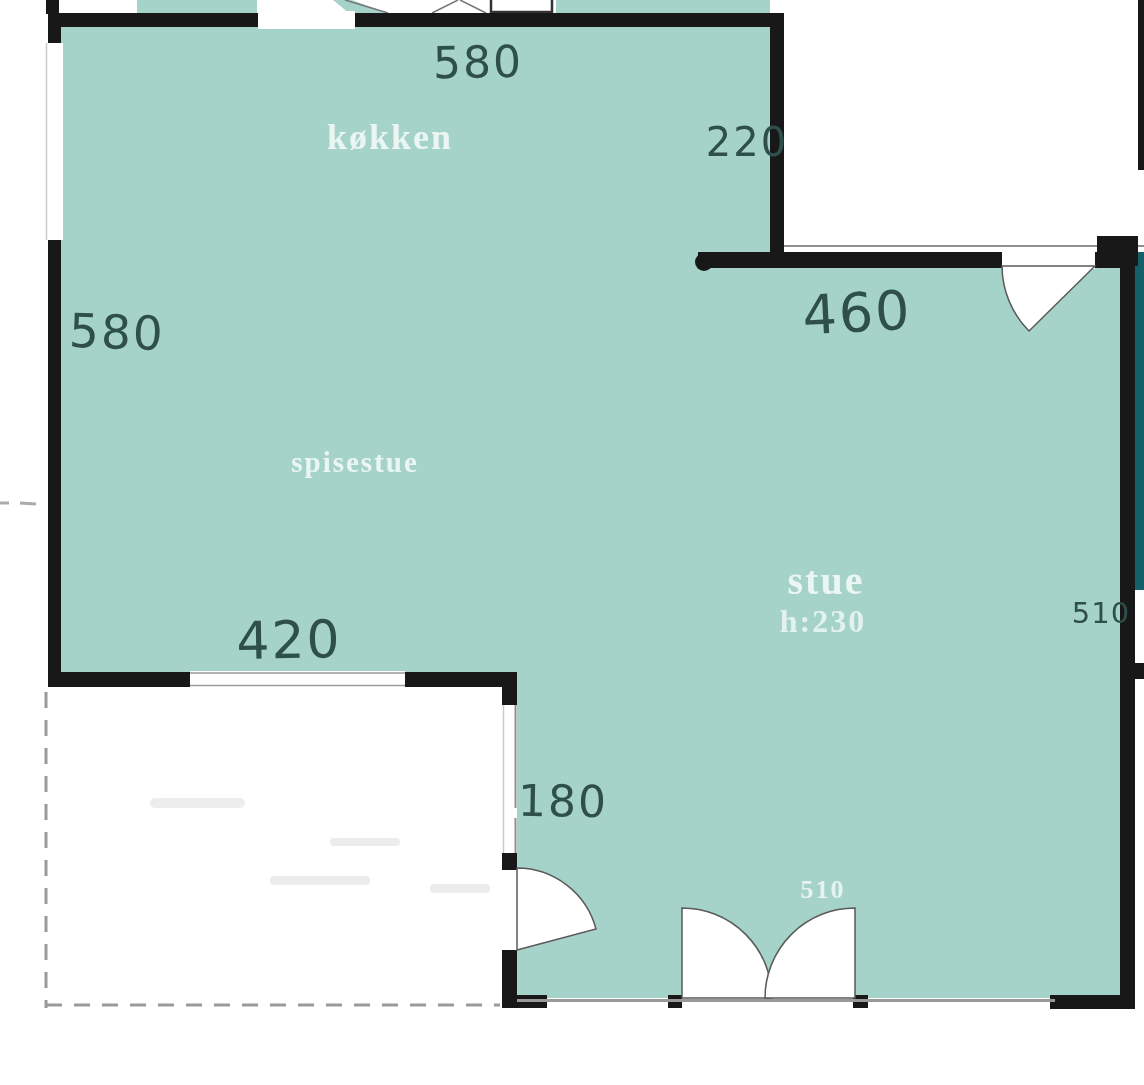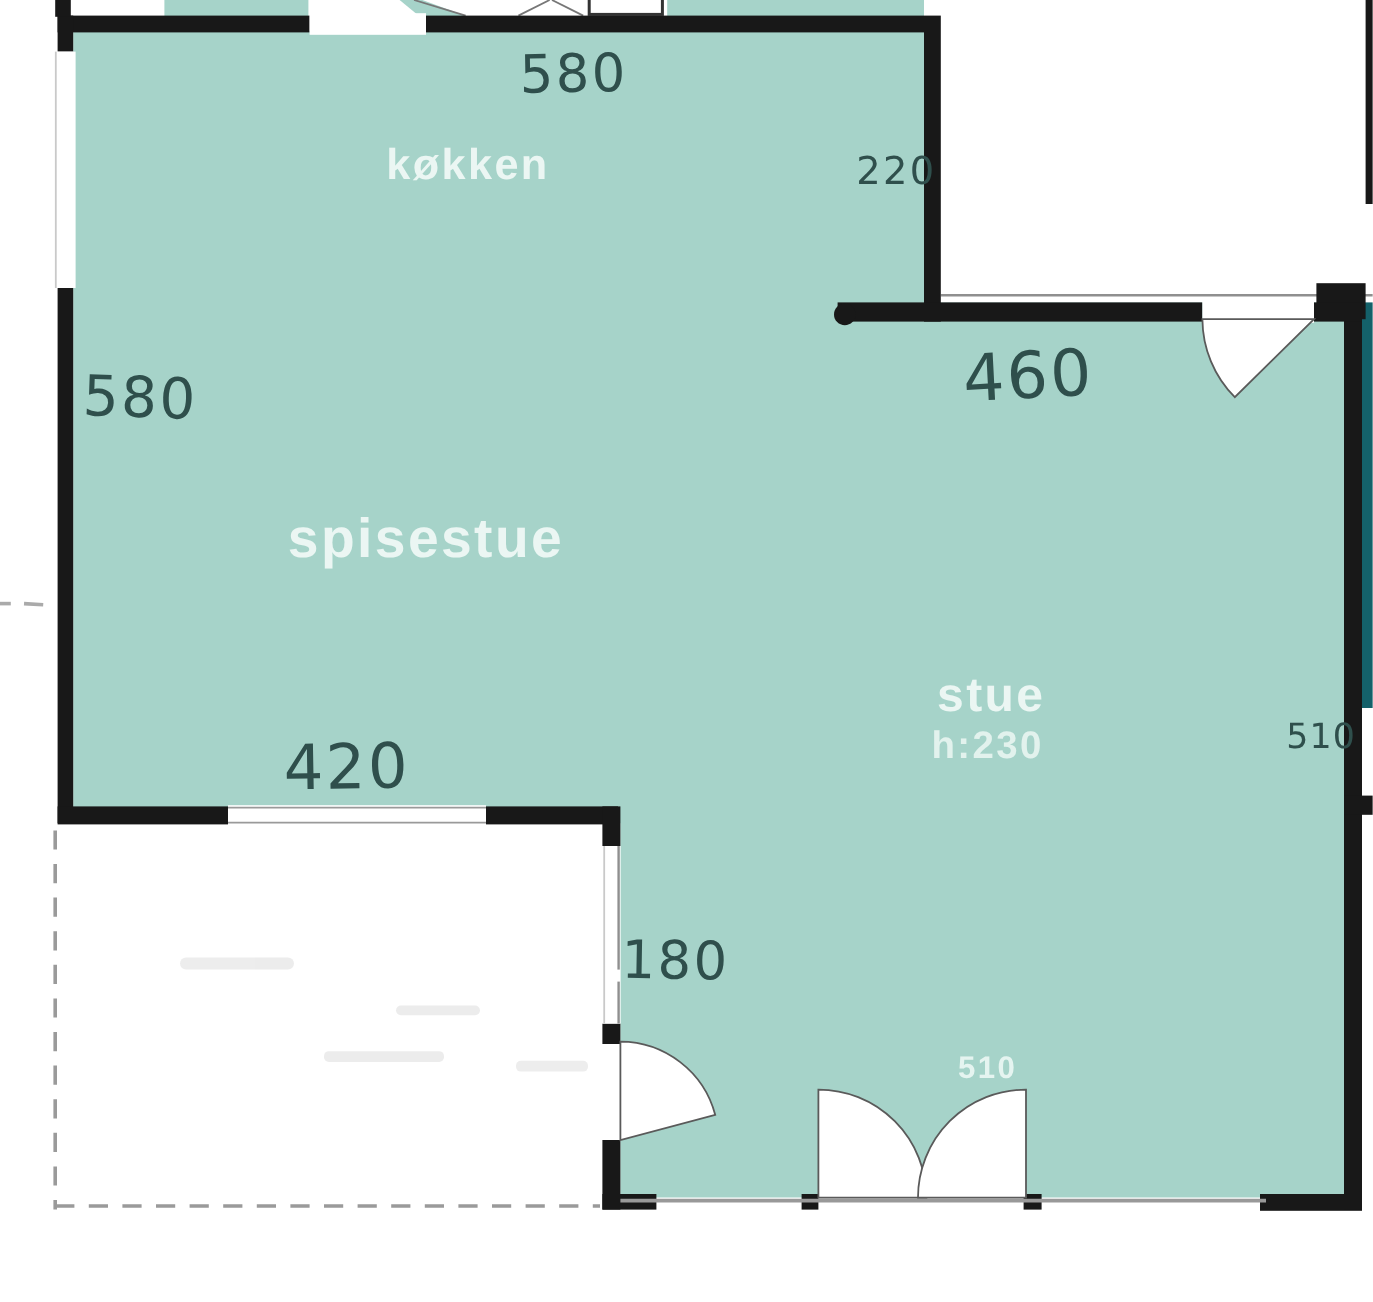--- a/index.html
+++ b/index.html
@@ -11,21 +11,21 @@
     --room-label:#f1faf7;
   }
   html,body{margin:0;padding:0;background:#ffffff;}
   body{width:1144px;height:1085px;overflow:hidden;position:relative;
        font-family:"Liberation Sans","DejaVu Sans",sans-serif;}
   .plan-wrap{position:absolute;inset:0;width:1144px;height:1085px;}
   svg{position:absolute;left:0;top:0;}
   .labels{position:absolute;inset:0;pointer-events:none;}
   .room-label{
     position:absolute;transform:translate(-50%,-50%);
-    font-family:Liberation Sans, sans-serif;
+    font-family:Liberation Serif, serif;
     font-weight:bold;color:var(--room-label);letter-spacing:2px;
     white-space:nowrap;opacity:.92;
   }
   .hand{
     position:absolute;transform:translate(-50%,-50%) rotate(var(--rot,0deg));
     font-family:"DejaVu Sans",sans-serif;color:var(--hand);
     white-space:nowrap;letter-spacing:2px;
   }
 </style>
 </head>
@@ -126,31 +126,31 @@
       <rect x="270" y="876" width="100" height="9" rx="4"></rect>
       <rect x="430" y="884" width="60" height="9" rx="4"></rect>
       <rect x="330" y="838" width="70" height="8" rx="4"></rect>
     </g>
   </svg>
 
   <div class="labels">
 
     <div class="room-label" style="left:390px;top:137px;font-size:36px;">køkken</div>
 
-    <div class="room-label" style="left:355px;top:448px;font-size:46px;">spisestue</div>
+    <div class="room-label" style="left:355px;top:462px;font-size:29px;">spisestue</div>
 
     <div class="room-label" style="left:826px;top:580px;font-size:40px;">stue</div>
 
     <div class="room-label" style="left:823px;top:621px;font-size:32px;opacity:.8;">h:230</div>
 
     <div class="room-label" style="left:823px;top:890px;font-size:26px;opacity:.85;">510</div>
 
     <div class="hand" style="left:478px;top:62px;font-size:44px;--rot:-1deg;">580</div>
 
-    <div class="hand" style="left:747px;top:142px;font-size:32px;--rot:0deg;">220</div>
+    <div class="hand" style="left:747px;top:142px;font-size:40px;--rot:0deg;">220</div>
 
     <div class="hand" style="left:117px;top:332px;font-size:47px;--rot:2deg;">580</div>
 
     <div class="hand" style="left:857px;top:313px;font-size:54px;--rot:-3deg;">460</div>
 
     <div class="hand" style="left:289px;top:640px;font-size:52px;--rot:-1deg;">420</div>
 
     <div class="hand" style="left:563px;top:801px;font-size:44px;--rot:1deg;">180</div>
 
     <div class="hand" style="left:1101px;top:613px;font-size:29px;--rot:0deg;letter-spacing:1px;">510</div>

